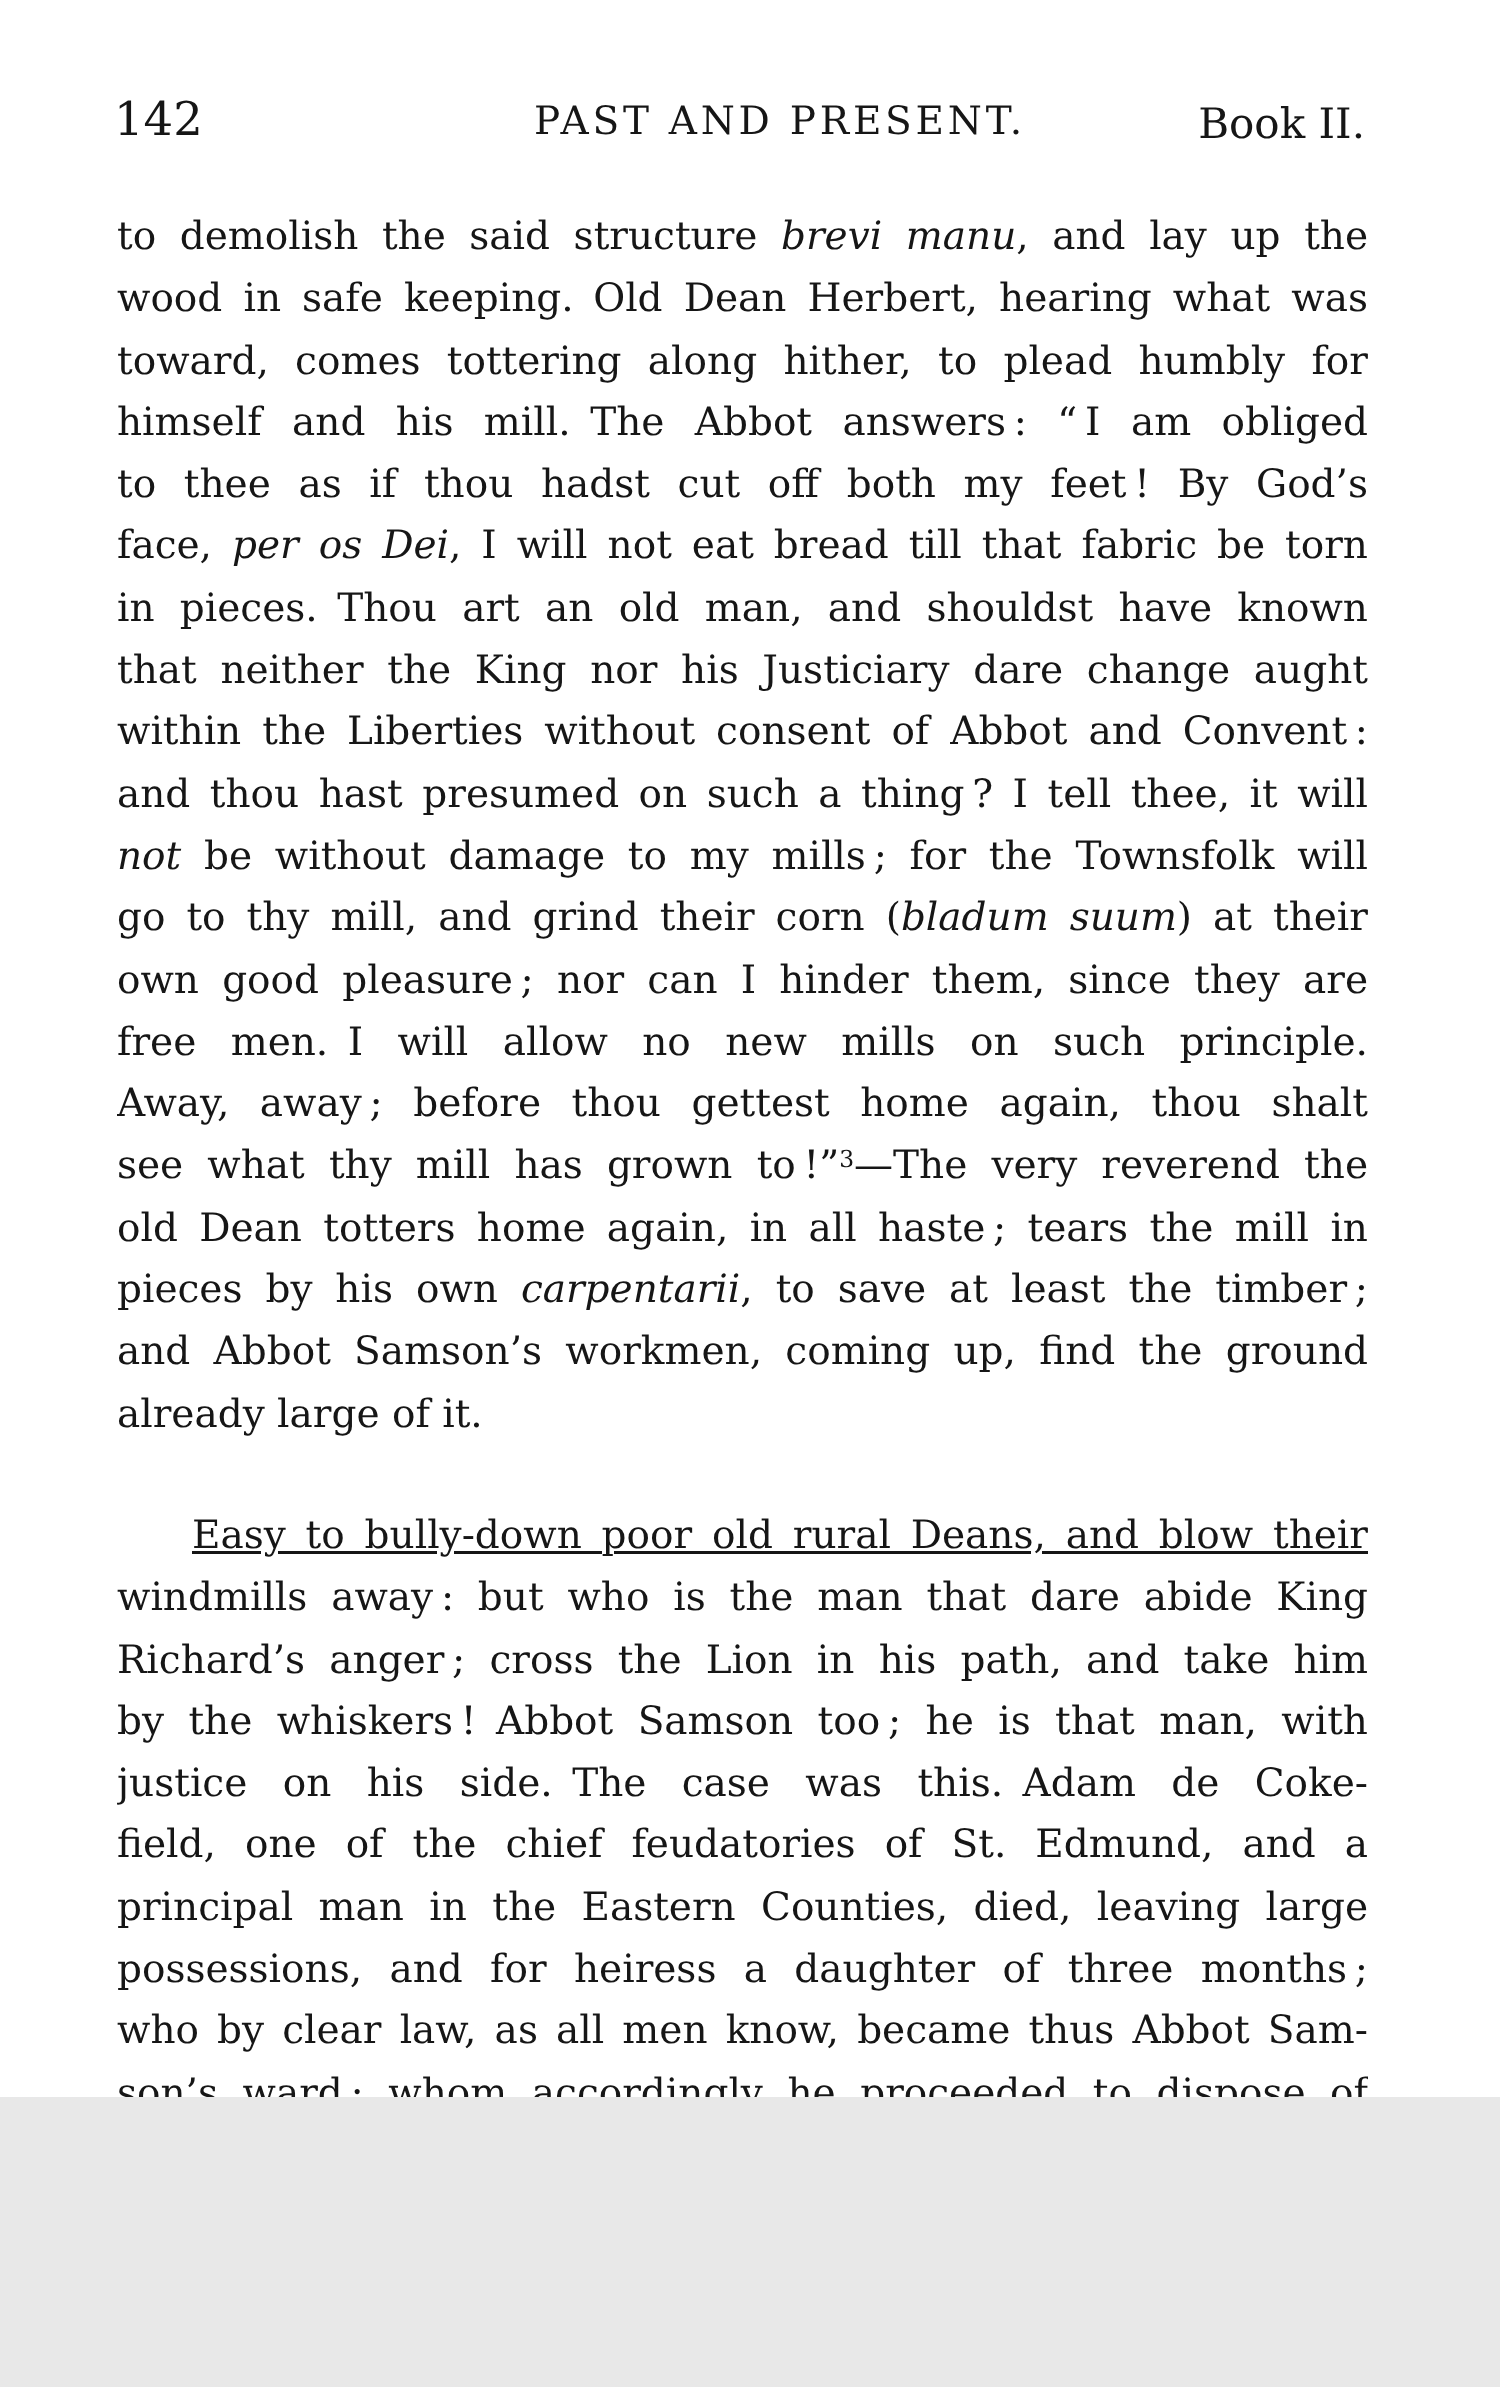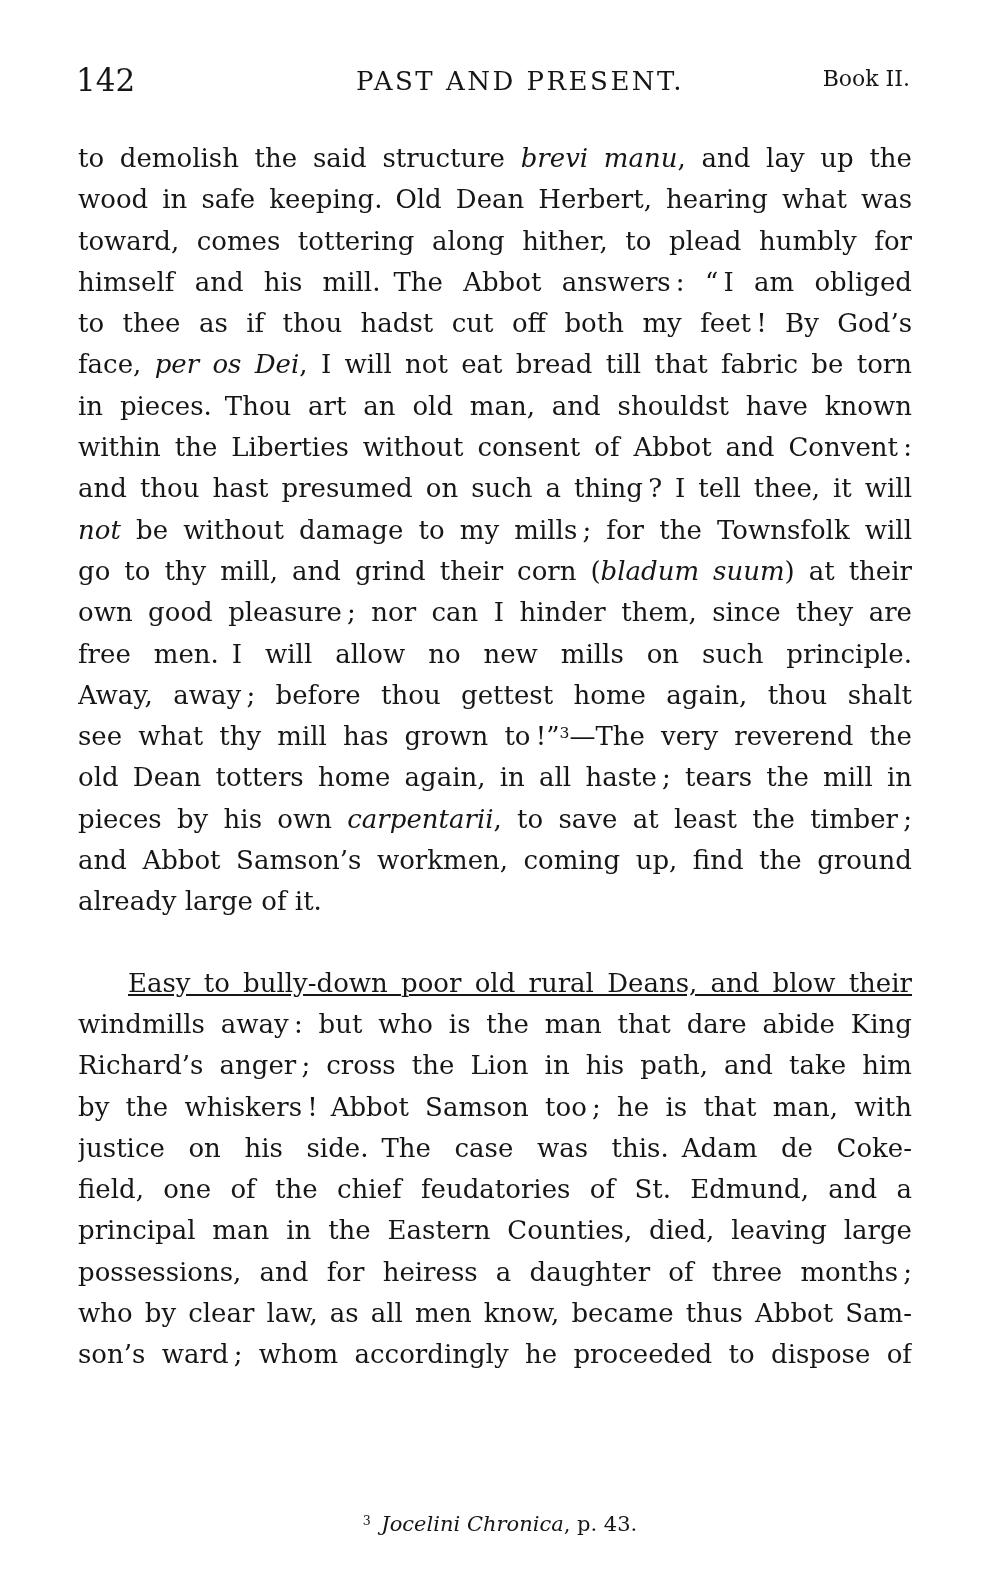--- a/index.html
+++ b/index.html
@@ -1,32 +1,32 @@
 <!DOCTYPE html>
 <html><head>
 <meta charset="utf-8">
 <style>
   html, body { margin: 0; padding: 0; background: #e8e8e8; }
   .page {
     position: relative;
     width: 1000px;
-    height: 1591px;
+    height: 1398px;
     background: #ffffff;
     font-family: "DejaVu Serif", serif;
     color: #161616;
     overflow: hidden;
     margin: 0 auto;
   }
   .page-header { position: absolute; top: 0; left: 0; width: 100%; height: 120px; }
   .page-number { position: absolute; left: 76px; top: 62px; font-size: 31px; }
   .running-title {
     position: absolute; left: 0; top: 66px; width: 100%;
     text-align: center; font-size: 26px; letter-spacing: 2.5px; padding-left: 20px;
   }
-  .book-label { position: absolute; right: 90px; top: 66px; font-size: 22px; text-align: center; }
+  .book-label { position: absolute; right: 90px; top: 66px; font-size: 28px; text-align: center; }
   .body-text { position: absolute; left: 78px; top: 138px; width: 834px; }
   .para + .para { margin-top: 40px; }
   .line {
     font-size: 26px;
     line-height: 41.3px;
     height: 41.3px;
     overflow: hidden;
     text-align: justify;
     text-align-last: justify;
     white-space: normal;
@@ -52,20 +52,21 @@
 
   <div class="body-text">
       <div class="para">
         <div class="line">to demolish the said structure <em>brevi manu</em>, and lay up the</div>
         <div class="line">wood in safe keeping. Old Dean Herbert, hearing what was</div>
         <div class="line">toward, comes tottering along hither, to plead humbly for</div>
         <div class="line">himself and his mill. The Abbot answers : “ I am obliged</div>
         <div class="line">to thee as if thou hadst cut off both my feet ! By God’s</div>
         <div class="line">face, <em>per os Dei</em>, I will not eat bread till that fabric be torn</div>
         <div class="line">in pieces. Thou art an old man, and shouldst have known</div>
+        <div class="line">that neither the King nor his Justiciary dare change aught</div>
         <div class="line">within the Liberties without consent of Abbot and Convent :</div>
         <div class="line">and thou hast presumed on such a thing ? I tell thee, it will</div>
         <div class="line"><em>not</em> be without damage to my mills ; for the Townsfolk will</div>
         <div class="line">go to thy mill, and grind their corn (<em>bladum suum</em>) at their</div>
         <div class="line">own good pleasure ; nor can I hinder them, since they are</div>
         <div class="line">free men. I will allow no new mills on such principle.</div>
         <div class="line">Away, away ; before thou gettest home again, thou shalt</div>
         <div class="line">see what thy mill has grown to !”<sup>3</sup>—The very reverend the</div>
         <div class="line">old Dean totters home again, in all haste ; tears the mill in</div>
         <div class="line">pieces by his own <em>carpentarii</em>, to save at least the timber ;</div>

